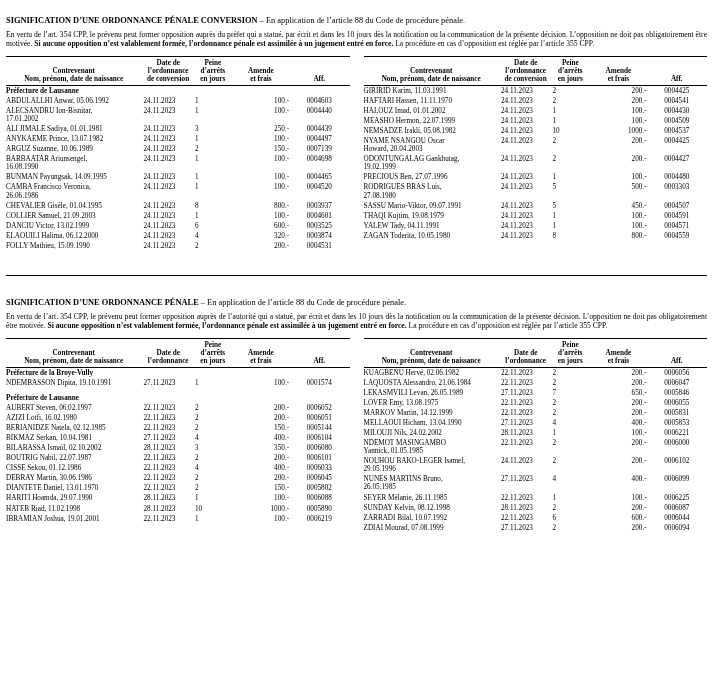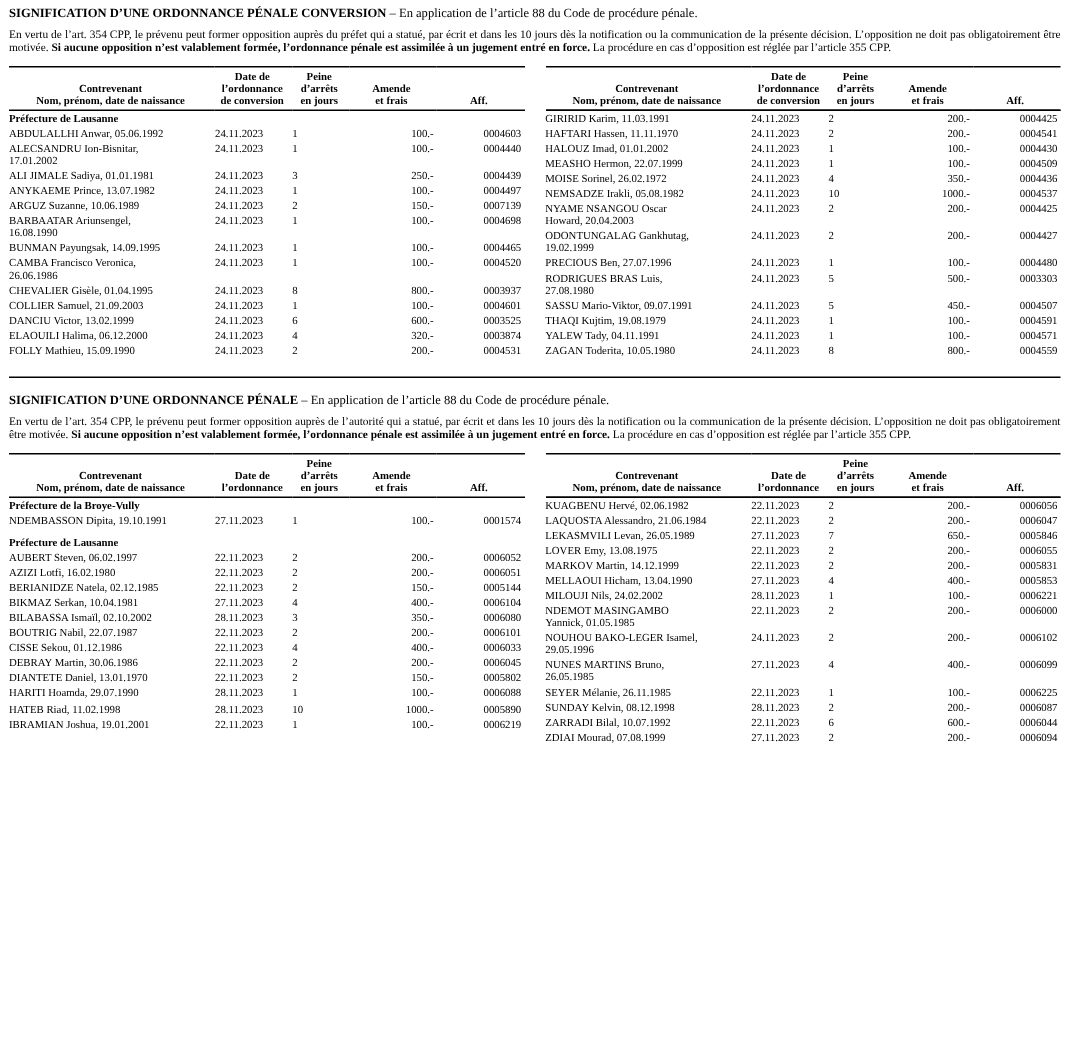--- a/index.html
+++ b/index.html
@@ -15,21 +15,21 @@
     overflow: hidden;
   }
   .page {
     position: relative;
     width: 713px;
     height: 691px;
     padding: 0;
     box-sizing: border-box;
   }
   .section {
-    padding: 4px 6px;
+    padding: 16px 6px;
     box-sizing: border-box;
   }
   .sec-title {
     font-size: 8.4px;
     font-weight: bold;
     margin: 0 0 4px 0;
     line-height: 1.15;
   }
   .sec-title .normal {
     font-weight: normal;
@@ -69,21 +69,21 @@
     border-bottom: 1px solid #000;
   }
   table.listing td {
     vertical-align: top;
     padding: 1px 2px 1px 0;
   }
   .c-name   { width: 40%; }
   .c-date   { width: 15%; }
   .c-peine  { width: 11%; text-align: left; }
   .c-amende { width: 17%; text-align: left; }
-  .c-aff    { width: 17%; text-align: right; }
+  .c-aff    { width: 17%; text-align: center; }
   td.c-amende { text-align: right; padding-right: 14px; }
   th.c-amende { text-align: left; }
   .group {
     font-weight: bold;
     padding-top: 3px;
   }
   .spacer-row td { height: 3px; padding: 0; }
   .divider {
     border: 0;
     border-top: 1px solid #000;
@@ -276,27 +276,20 @@
                 <td class="c-aff">0004430</td>
               </tr>
               <tr>
                 <td class="c-name">MEASHO Hermon, 22.07.1999</td>
                 <td class="c-date">24.11.2023</td>
                 <td class="c-peine">1</td>
                 <td class="c-amende">100.-</td>
                 <td class="c-aff">0004509</td>
               </tr>
               <tr>
-                <td class="c-name">MOISE Sorinel, 26.02.1972</td>
-                <td class="c-date">24.11.2023</td>
-                <td class="c-peine">4</td>
-                <td class="c-amende">350.-</td>
-                <td class="c-aff">0004436</td>
-              </tr>
-              <tr>
                 <td class="c-name">NEMSADZE Irakli, 05.08.1982</td>
                 <td class="c-date">24.11.2023</td>
                 <td class="c-peine">10</td>
                 <td class="c-amende">1000.-</td>
                 <td class="c-aff">0004537</td>
               </tr>
               <tr>
                 <td class="c-name">NYAME NSANGOU Oscar<br>Howard, 20.04.2003</td>
                 <td class="c-date">24.11.2023</td>
                 <td class="c-peine">2</td>

